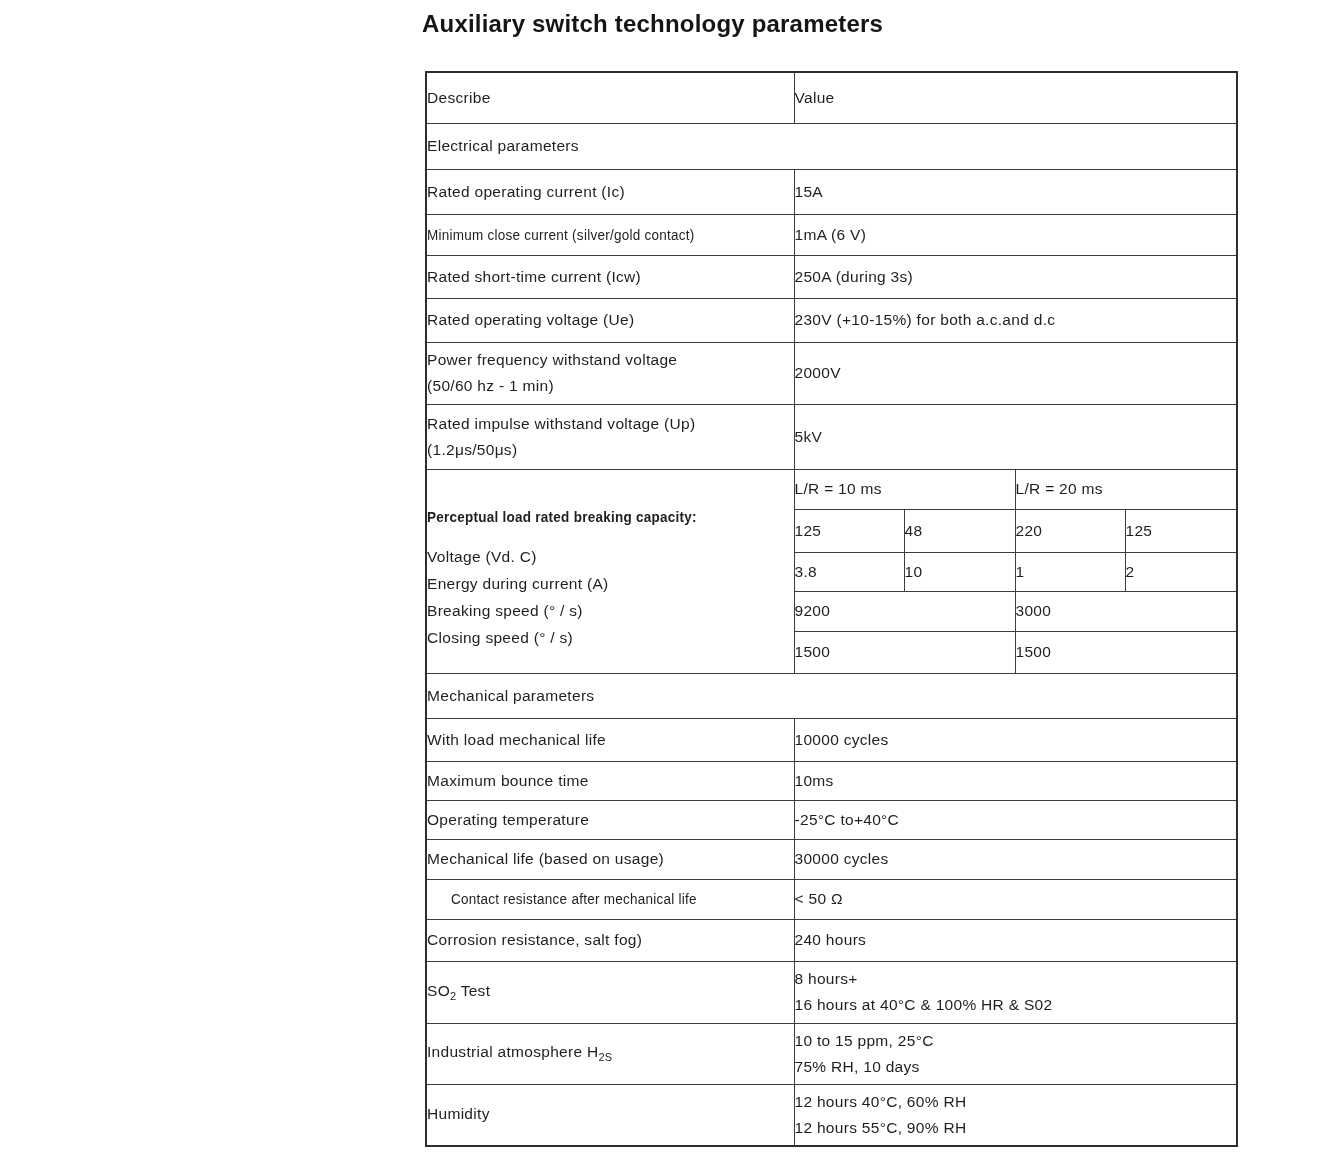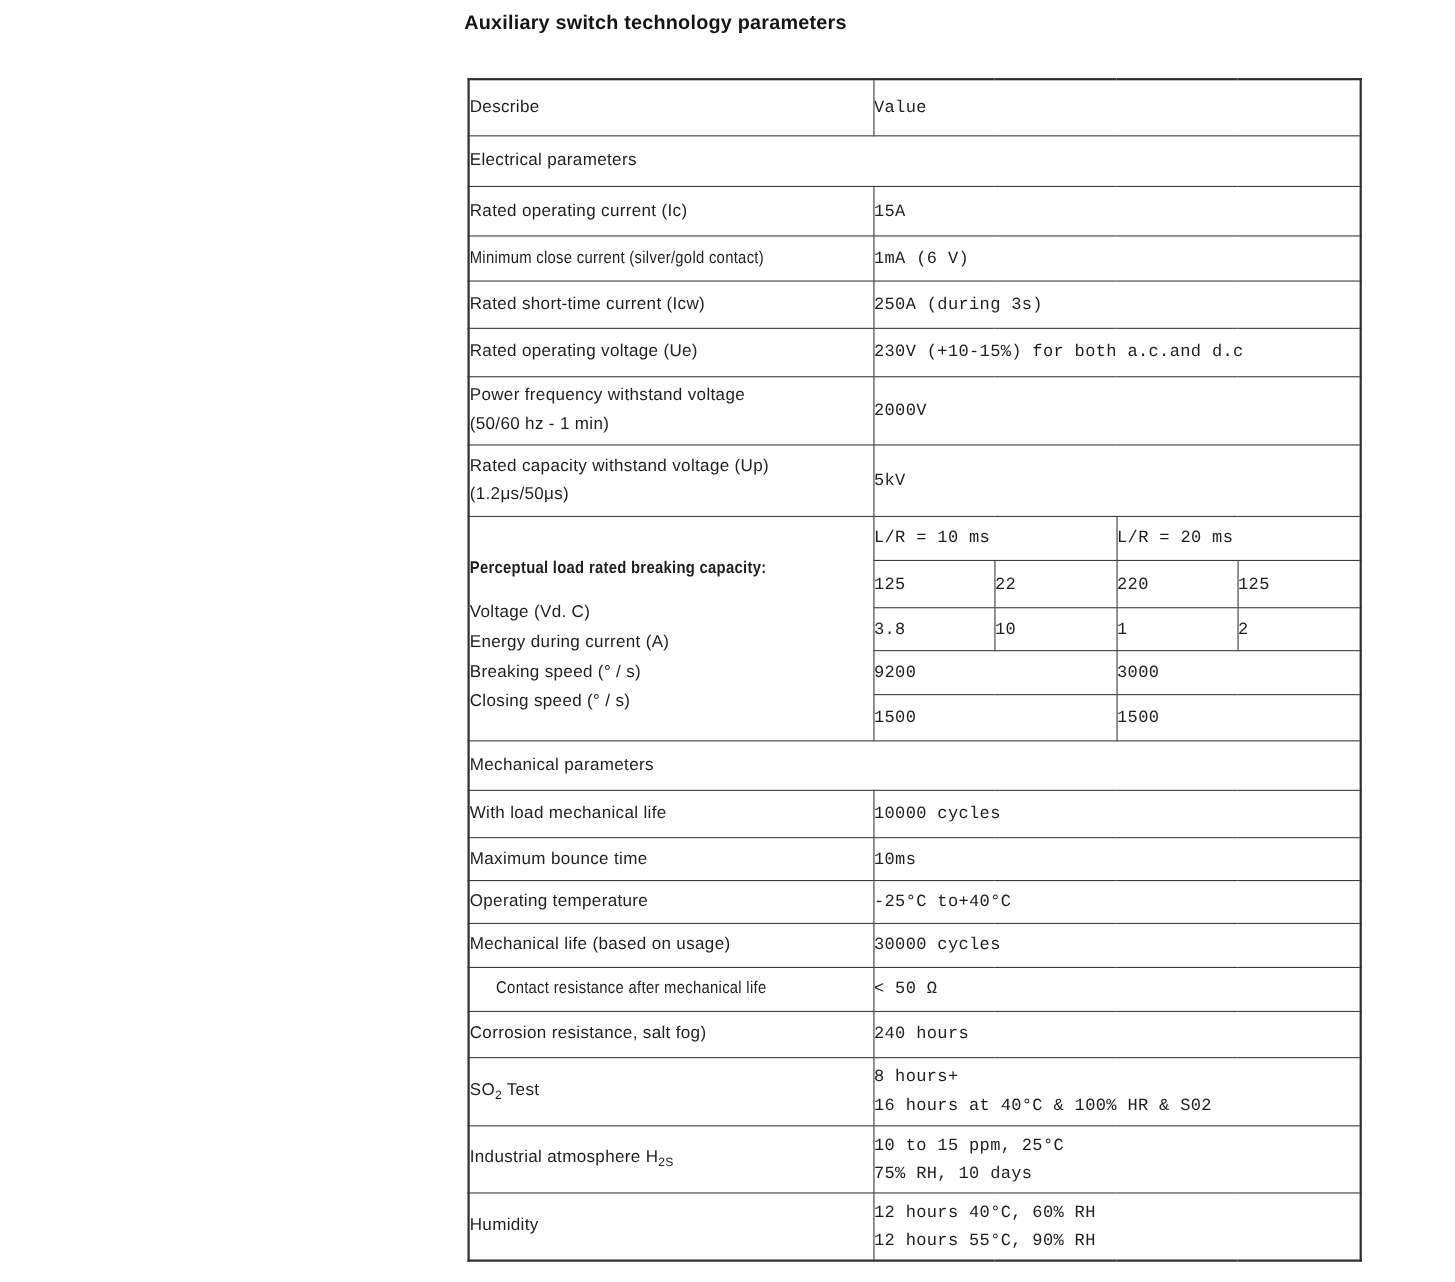--- a/index.html
+++ b/index.html
@@ -11,21 +11,21 @@
     width: 1323px;
     height: 1165px;
     position: relative;
     font-family: "Liberation Sans", "DejaVu Sans", sans-serif;
     color: #1f1f1f;
   }
   .page-title {
     position: absolute;
     left: 422px;
     top: 10px;
-    font-size: 18px;
+    font-size: 24px;
     font-weight: 700;
     letter-spacing: 0.2px;
     color: #151515;
   }
   table.params {
     position: absolute;
     left: 425px;
     top: 71px;
     width: 811px;
     border-collapse: collapse;
@@ -43,21 +43,21 @@
     text-align: left;
     color: #1f1f1f;
   }
   th.hdr {
     font-size: 17px;
     font-weight: 700;
     border-bottom: 3px solid #141414;
     color: #161616;
   }
   .d { padding-left: 16px; }
-  .v { padding-left: 25px; font-family: Liberation Mono, monospace; }
+  .v { padding-left: 25px; }
   .v-md { font-size: 15.5px; letter-spacing: 0.8px; }
   .v-lg { font-size: 20px; letter-spacing: 1px; }
   .num { letter-spacing: 1.8px; font-size: 16px; }
   .sub-hdr { letter-spacing: 0.8px; font-size: 16px; margin-left: 12px; }
   .two-line div { line-height: 26px; }
   .pad-v { padding-top: 7px; padding-bottom: 7px; }
   .condensed {
     display: inline-block;
     transform: scaleX(0.87);
     transform-origin: 0 50%;
@@ -122,42 +122,42 @@
   <tr style="height:62px">
     <td class="d two-line pad-v">
       <div>Power frequency withstand voltage</div>
       <div>(50/60 hz - 1 min)</div>
     </td>
     <td class="v v-md" colspan="4">2000V</td>
   </tr>
 
   <tr style="height:65px">
     <td class="d two-line pad-v">
-      <div>Rated capacity withstand voltage (Up)</div>
+      <div>Rated impulse withstand voltage (Up)</div>
       <div>(1.2μs/50μs)</div>
     </td>
     <td class="v v-md" colspan="4">5kV</td>
   </tr>
 
   <tr style="height:40px">
     <td class="d pb-left" rowspan="5">
       <div class="pb-title"><span class="condensed">Perceptual load rated breaking capacity:</span></div>
       <div class="pb-lines">
         <div>Voltage (Vd. C)</div>
         <div>Energy during current (A)</div>
         <div>Breaking speed (° / s)</div>
         <div>Closing speed (° / s)</div>
       </div>
     </td>
     <td class="v sub-hdr" colspan="2">L/R = 10 ms</td>
     <td class="v sub-hdr" colspan="2">L/R = 20 ms</td>
   </tr>
   <tr style="height:43px">
     <td class="v num">125</td>
-    <td class="v num">22</td>
+    <td class="v num">48</td>
     <td class="v num">220</td>
     <td class="v num">125</td>
   </tr>
   <tr style="height:39px">
     <td class="v num">3.8</td>
     <td class="v num">10</td>
     <td class="v num">1</td>
     <td class="v num">2</td>
   </tr>
   <tr style="height:40px">

